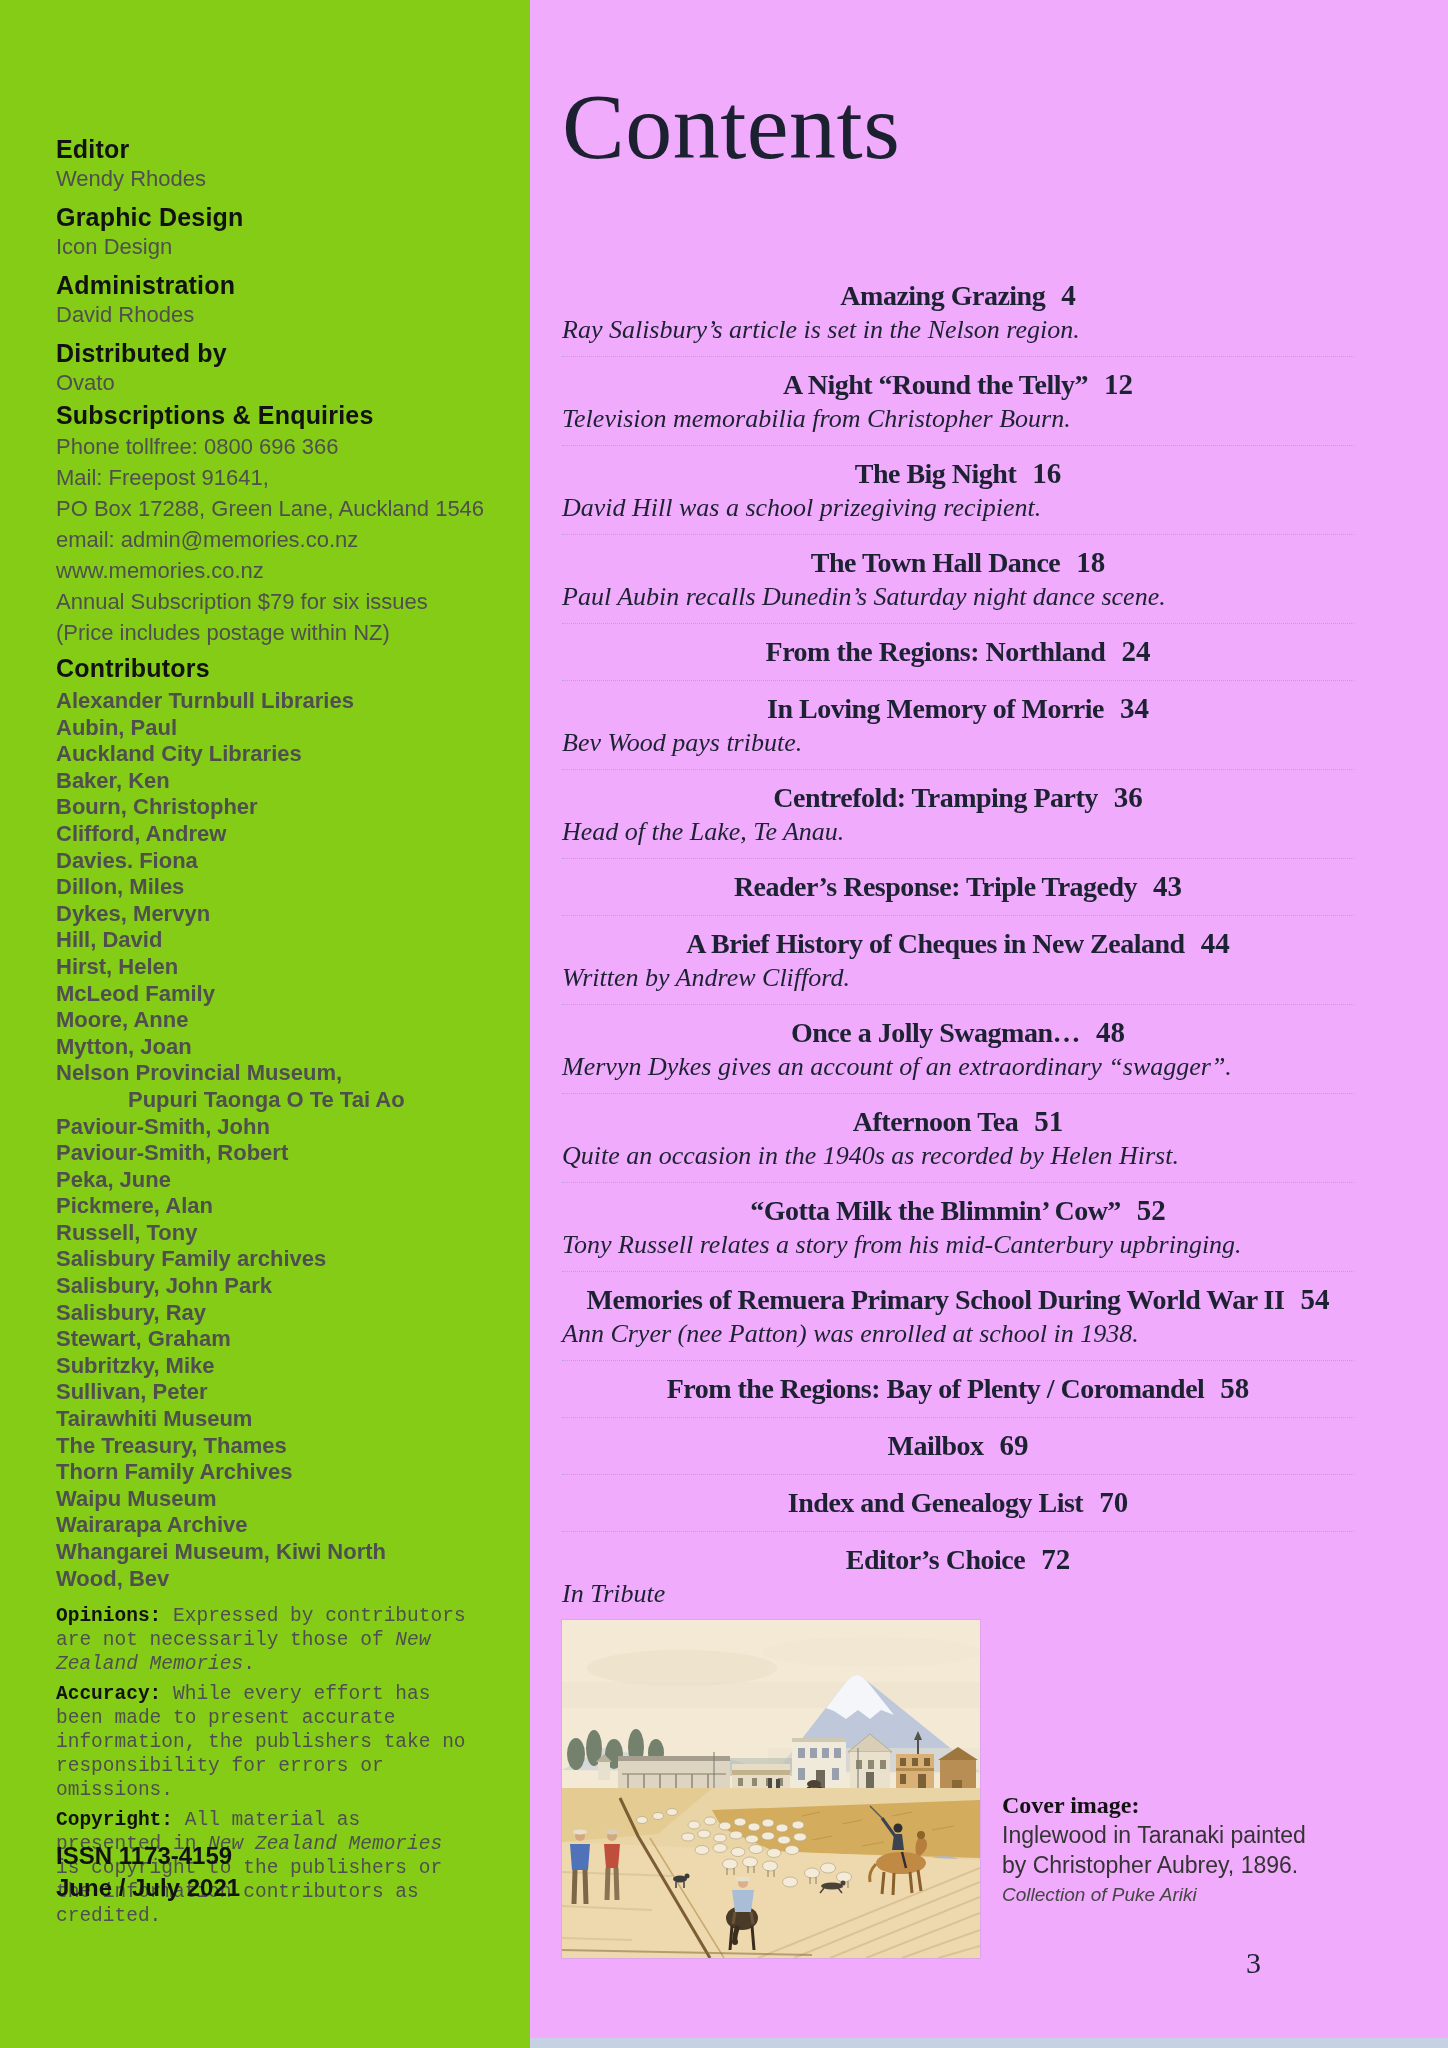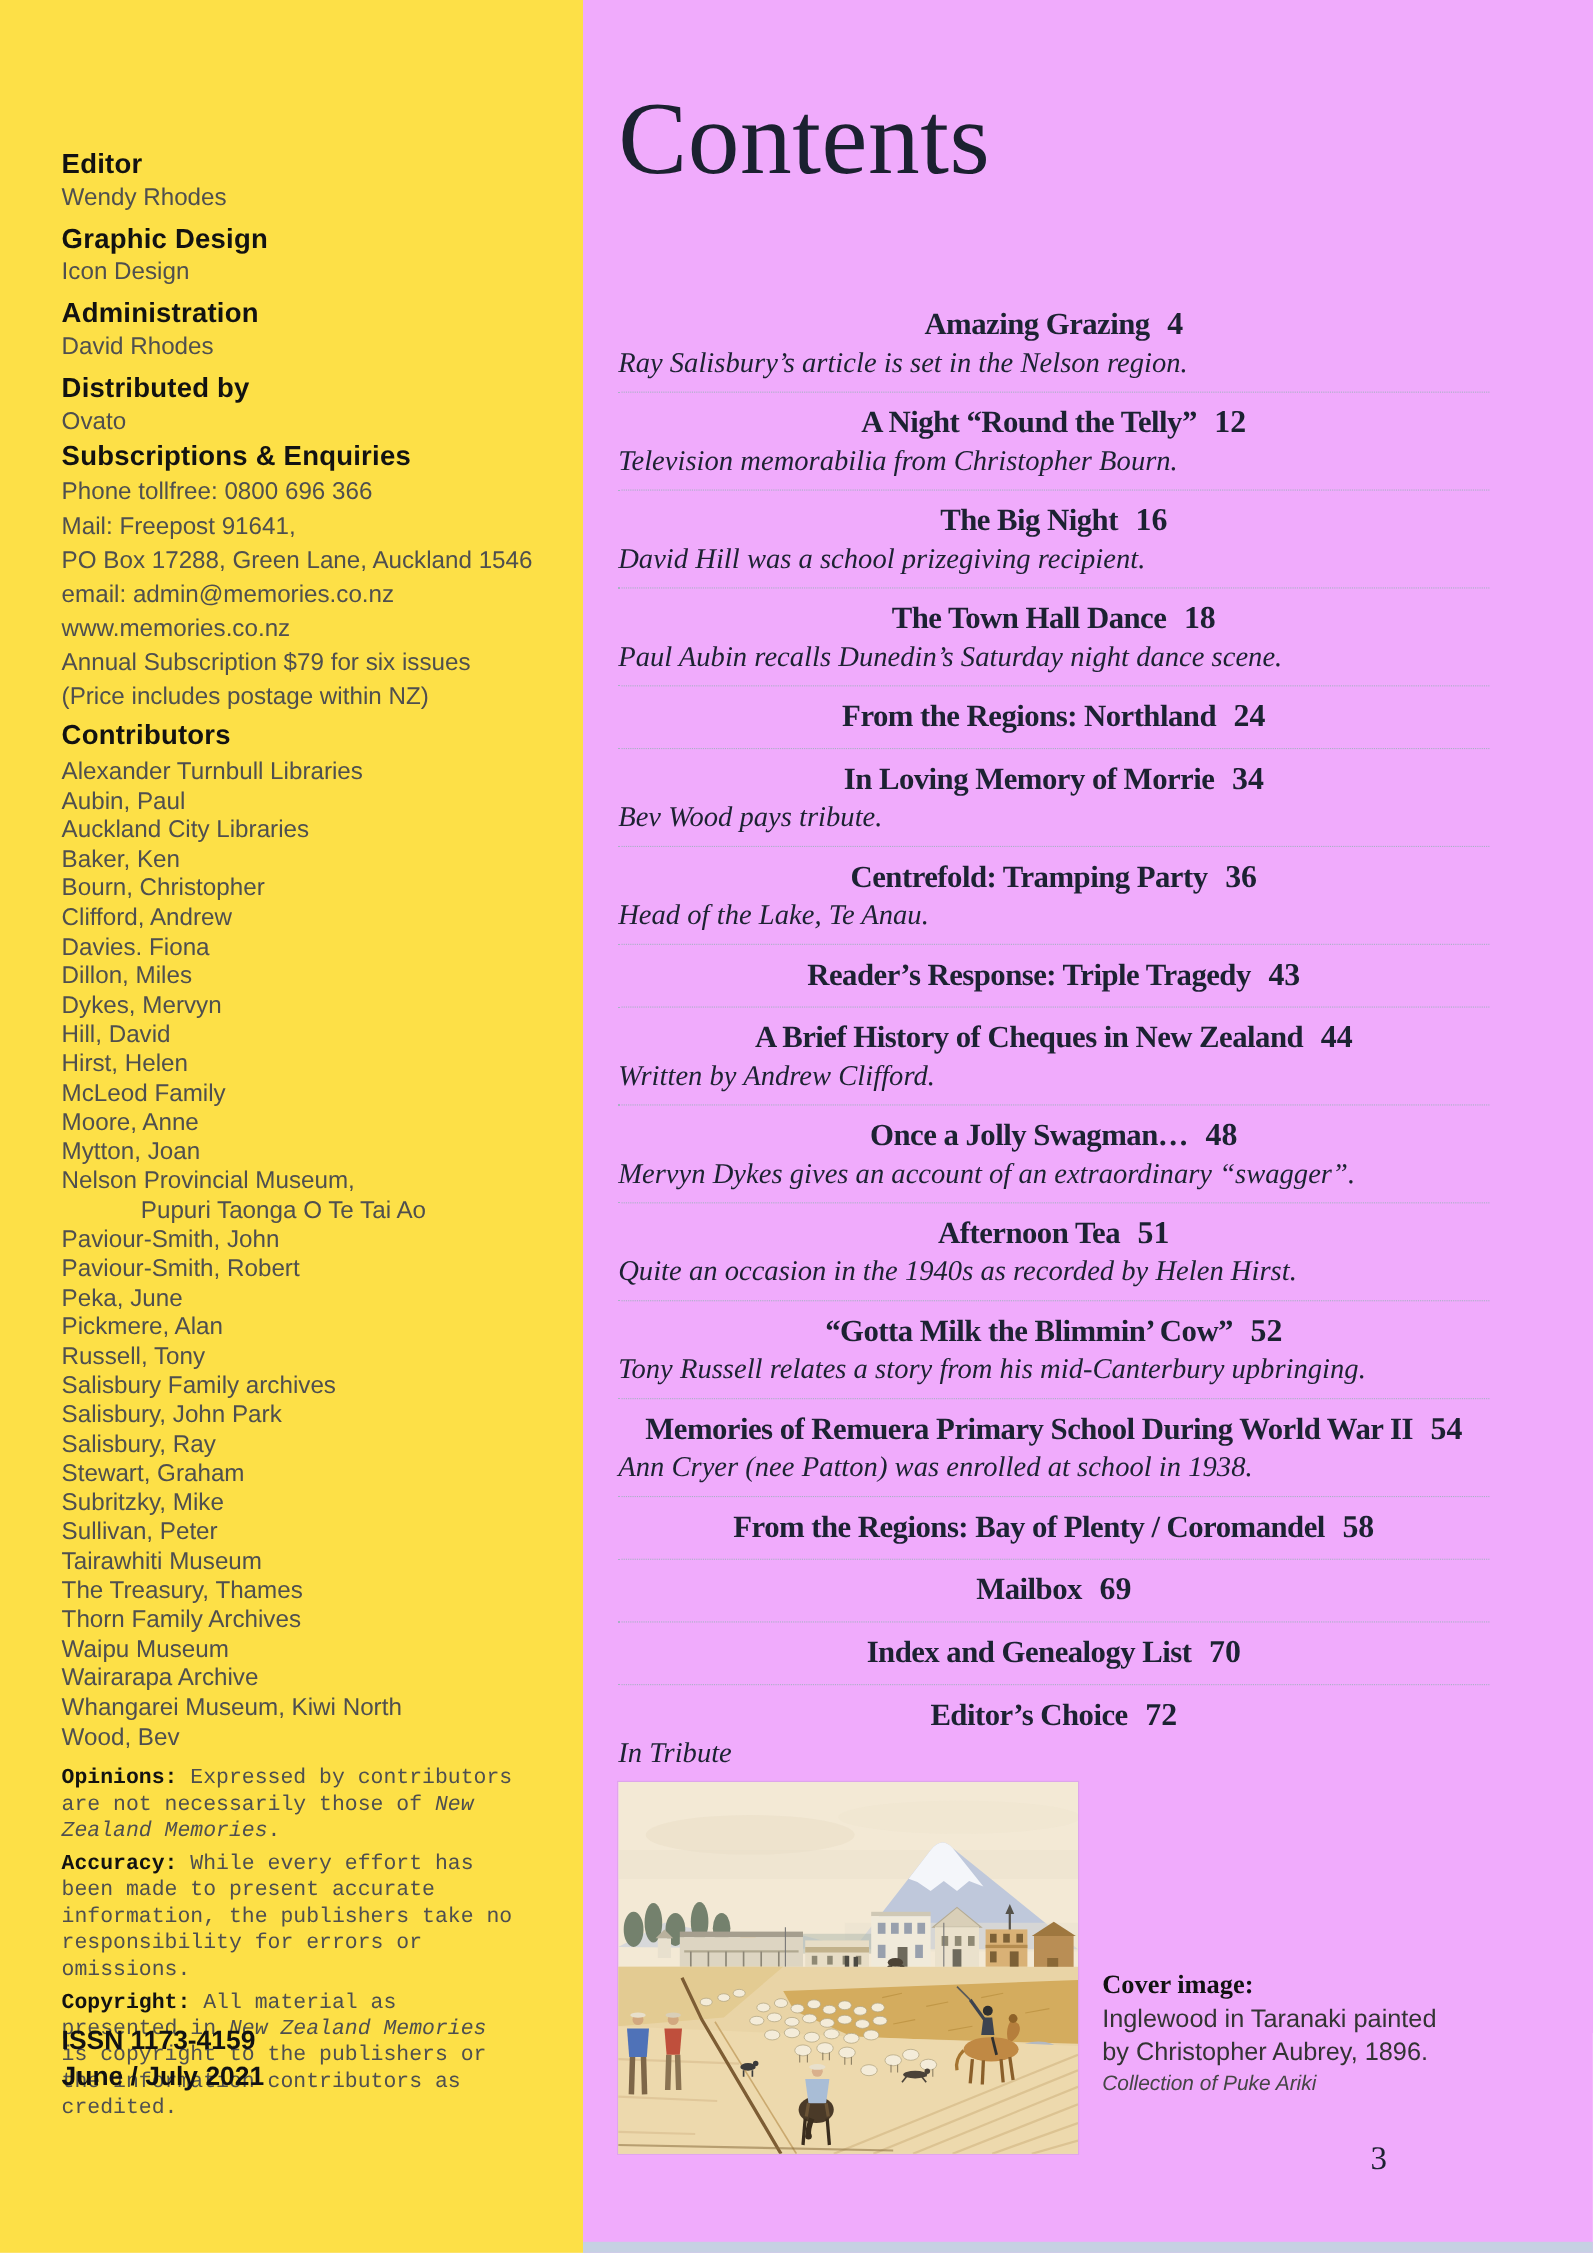--- a/index.html
+++ b/index.html
@@ -1,28 +1,28 @@
 <!DOCTYPE html>
 <html><head>
 <meta charset="utf-8">
 <style>
   html,body{margin:0;padding:0;}
   body{width:1448px;height:2048px;position:relative;background:#ffffff;
        font-family:"Liberation Sans",sans-serif;overflow:hidden;}
 
   
-  .sidebar{position:absolute;left:0;top:0;width:530px;height:2048px;background:#fde047;}
+  .sidebar{position:absolute;left:0;top:0;width:530px;height:2048px;background:#84cc16;}
   .masthead{position:absolute;left:56px;top:136px;width:440px;}
   .mast-sec{margin-bottom:11px;}
   .mast-h{margin:0 0 2px 0;font-size:25px;line-height:27px;font-weight:bold;color:#121212;letter-spacing:.2px;}
   .mast-line{font-size:22px;line-height:28px;color:#4f4f4f;}
   .subs{position:absolute;left:56px;top:402px;width:440px;}
   .subs .mast-line{line-height:31px;}
   .contribs{position:absolute;left:56px;top:655px;width:440px;}
-  .contrib-name{font-size:22px;line-height:26.6px;color:#4f4f4f;}
+  .contrib-name{font-size:22px;line-height:26.6px;color:#4f4f4f;font-weight:bold;}
   .contrib-name.indent{padding-left:72px;}
   .notices{position:absolute;left:56px;top:1604px;width:414px;font-family:Liberation Mono, monospace;}
   .notice{margin:0 0 6px 0;font-size:19.5px;line-height:24px;color:#4f4f4f;}
   .notice-label{font-weight:bold;color:#121212;}
   .np.it{font-style:italic;}
   .issn-block{position:absolute;left:56px;top:1840px;}
   .issn-line{font-size:24px;line-height:32px;font-weight:bold;color:#121212;}
 
   
   .main{position:absolute;left:530px;top:0;width:918px;height:2048px;background:#f0abfc;}

